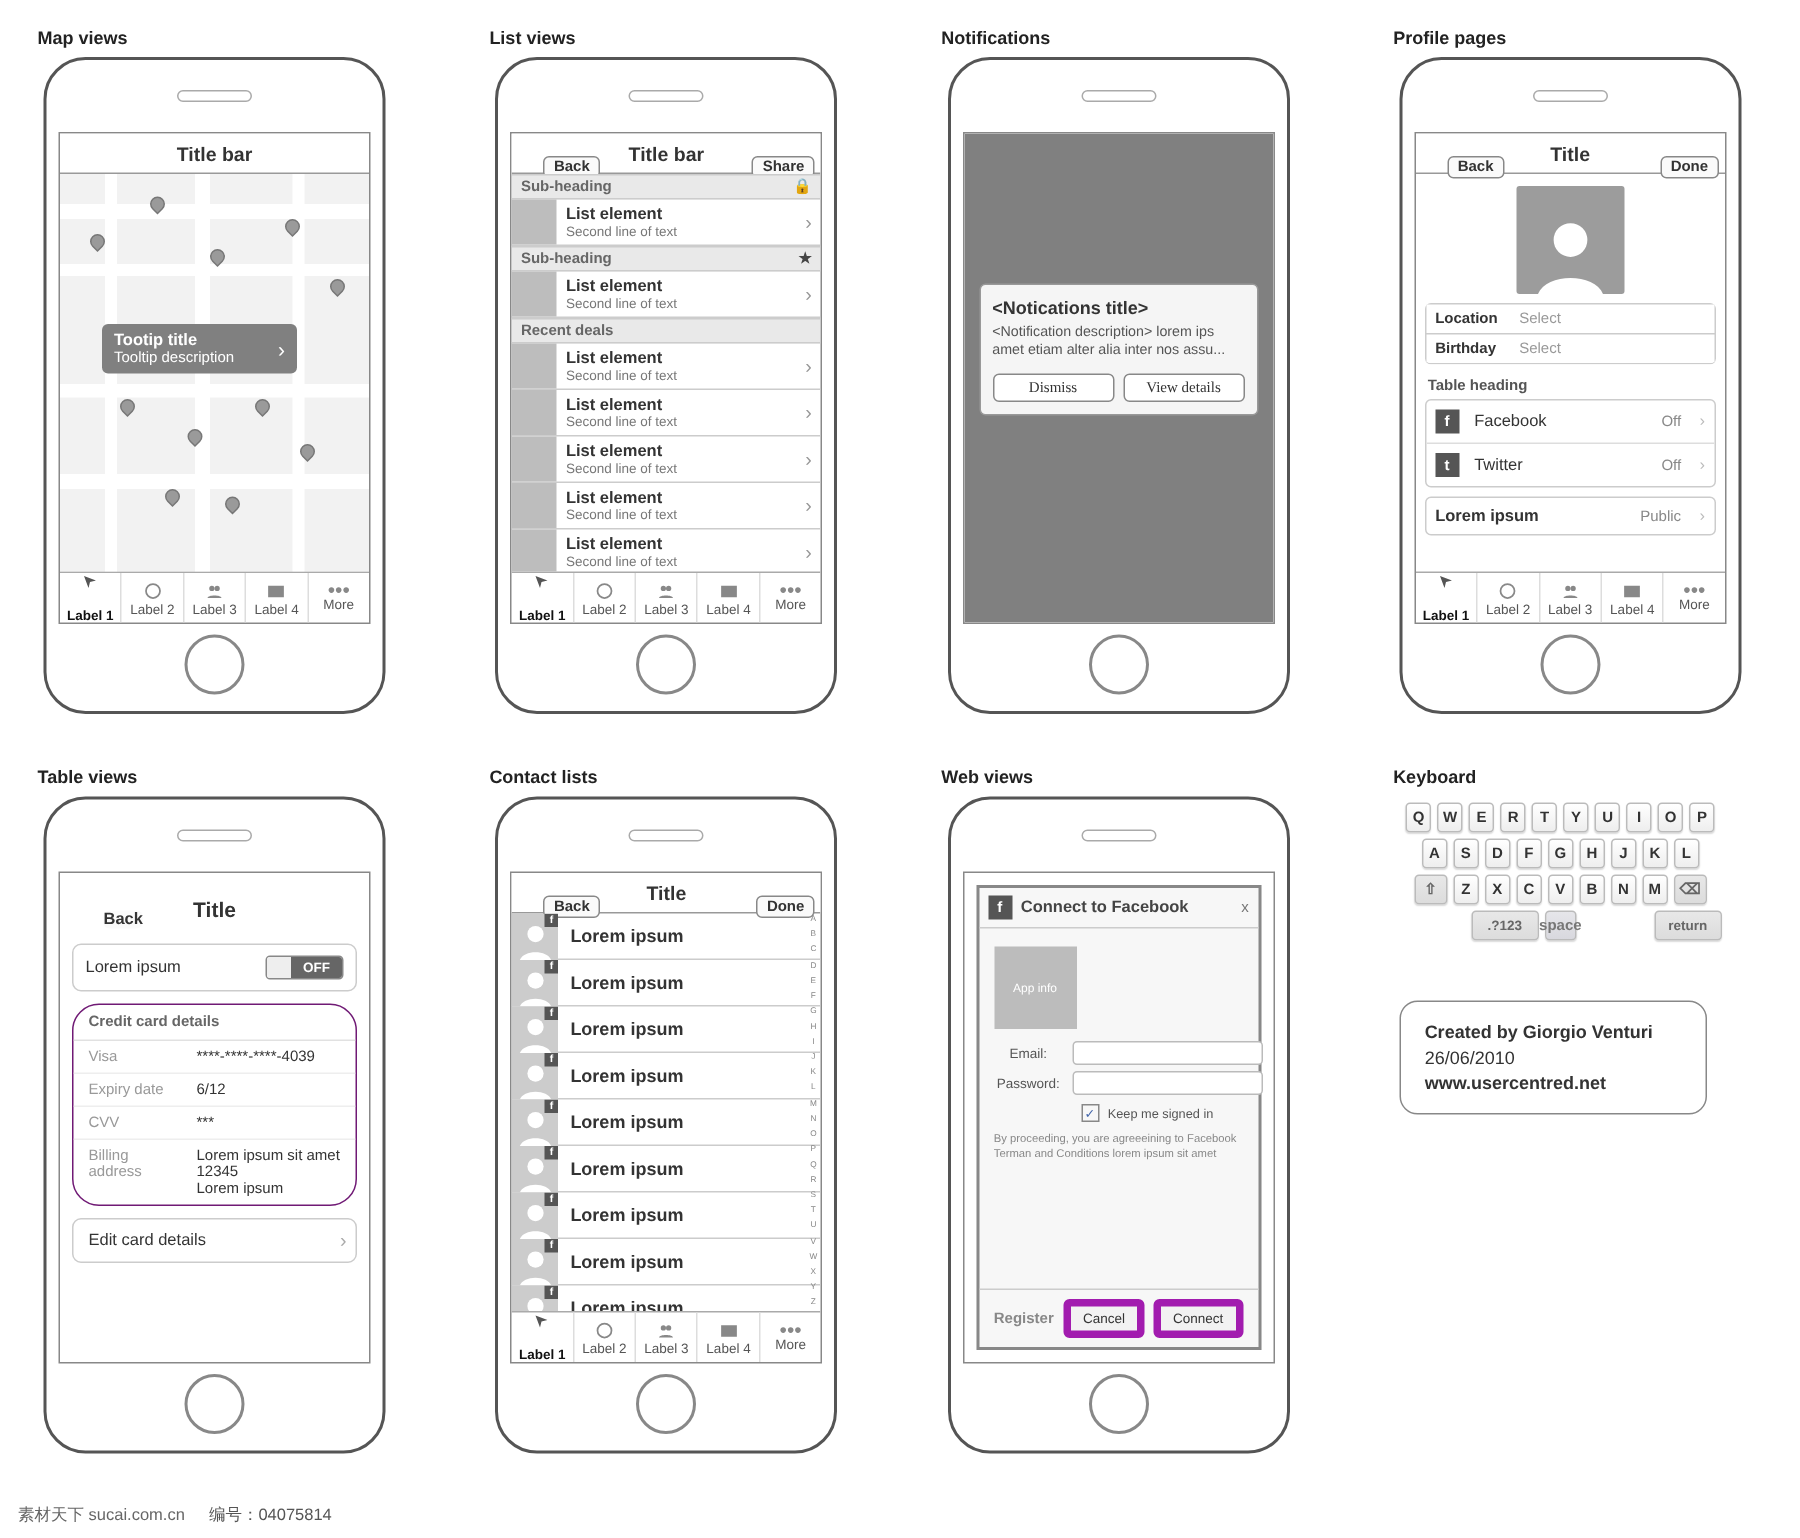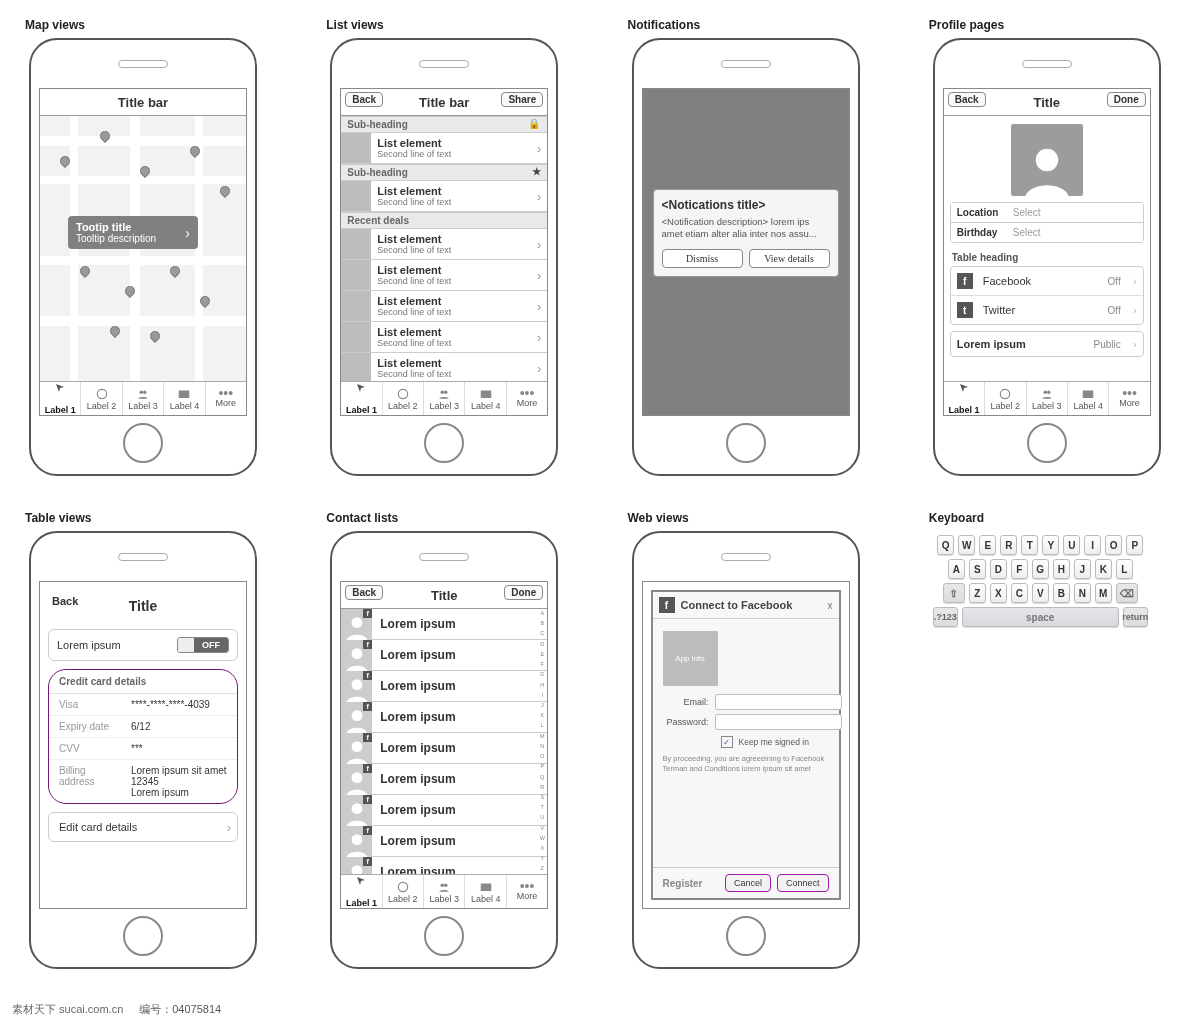--- a/index.html
+++ b/index.html
@@ -68,26 +68,27 @@
     height: 27px;
     border-bottom: 1px solid #999;
     font-weight: bold;
     font-size: 13px;
     position: relative;
     flex: 0 0 auto;
     background: #fff;
   }
   .titlebar .btn-left, .titlebar .btn-right {
     position: absolute;
-    top: 3px;
+    top: 15px;
     font-size: 10px;
     border: 1px solid #888;
     border-radius: 4px;
     padding: 1px 6px;
     background: #fafafa;
+    margin-left: 17px;
   }
   .btn-left { left: 4px; }
   .btn-right { right: 4px; }
   .content { flex: 1 1 auto; position: relative; overflow: hidden; }
   .tabbar {
     display: flex;
     border-top: 1px solid #aaa;
     height: 34px;
     flex: 0 0 auto;
   }
@@ -206,41 +207,41 @@
   .wvhead { display:flex; align-items:center; padding:5px 6px; border-bottom:1px solid #ccc;}
   .wvhead .sicon{ margin-right:6px;}
   .wvhead .tt { font-weight:bold; font-size:11px; color:#444;}
   .wvhead .x { margin-left:auto; color:#777; font-size:10px;}
   .wvbody { padding:6px 10px; font-size:8.5px; color:#555; }
   .wvapp { background:#bcbcbc; width:55px; height:55px; display:flex;align-items:center;justify-content:center; font-size:8px; color:#fff;}
   .wvnotes { display:flex; gap:8px; margin:6px 0 8px;}
   .wvnotelist div{ font-size:8px; color:#555; margin:2px 0; position:relative; padding-left:16px;}
   .wvnotelist div::before{ content:"←"; position:absolute; left:0; color:#999;}
   .wvfld { display:flex; align-items:center; margin:4px 0; font-size:9px;}
-  .wvfld label{ flex:0 0 52px; text-align:right; padding-right:6px; color:#555;}
+  .wvfld label{ flex:0 0 52px; text-align:center; padding-right:6px; color:#555;}
   .wvfld input{ flex:1; border:1px solid #bbb; border-radius:3px; height:16px; font-size:9px; padding:0 4px;}
   .chkrow{ display:flex; align-items:center; gap:6px; margin:6px 0 6px 58px; font-size:8.5px; color:#555;}
   .chkrow .cb{ width:12px; height:12px; border:1px solid #888; display:flex;align-items:center;justify-content:center; color:#4466aa;}
   .disc{ font-size:7.5px; color:#888; margin-bottom:8px; line-height:1.3;}
   .wvfoot{ margin-top:auto; display:flex; align-items:center; padding:6px 10px; border-top:1px solid #ccc;}
   .wvfoot .reg{ font-size:10px; color:#888; font-weight:bold;}
   .wvfoot .btns{ margin-left:auto; display:flex; gap:6px;}
-  .wvfoot .btns div{ border:1px solid #a21caf; border-radius:4px; padding:3px 8px; font-size:9px; background:#f2f2f2;}
+  .wvfoot .btns div{ border:5px solid #a21caf; border-radius:4px; padding:3px 8px; font-size:9px; background:#f2f2f2;}
 
   
   .kb { margin-top:10px; margin-left:4px; width:215px;}
   .kbrow { display:flex; gap:4px; justify-content:center; margin-bottom:4px;}
   .key {
     width:17px; height:20px; border:1px solid #bbb; border-radius:3px;
     background:linear-gradient(#fff,#eee);
     display:flex;align-items:center;justify-content:center;
     font-size:10px; font-weight:bold; color:#333;
     box-shadow:0 1px 1px rgba(0,0,0,.15);
   }
-  .key.wide{ width:25px; background:linear-gradient(#e8e8e8,#dcdcdc); color:#666; font-size:9px;}
+  .key.wide{ width:45px; background:linear-gradient(#e8e8e8,#dcdcdc); color:#666; font-size:9px;margin-left:48px;}
   .key.shift, .key.bksp{ width:22px; background:linear-gradient(#e8e8e8,#dcdcdc); color:#666;}
   .key.space{ flex:1; background:linear-gradient(#e6e6ea,#d8d8de); color:#777;}
 
   .credit {
     margin-top:40px; margin-left:4px;
     border:1px solid #888; border-radius:12px;
     padding:12px 16px; width:205px; font-size:12px; line-height:1.4;
   }
   .credit .l1{ font-weight:bold;}
   .credit .l3{ font-weight:bold;}
@@ -829,20 +830,25 @@
           <div class="key">N</div>
           <div class="key">M</div>
           <div class="key bksp">⌫</div>
         </div>
       <div class="kbrow">
         <div class="key wide">.?123</div>
         <div class="key space">space</div>
         <div class="key wide">return</div>
       </div>
     </div>
+    <div class="credit">
+      <div class="l1">Created by Giorgio Venturi</div>
+      <div>26/06/2010</div>
+      <div class="l3">www.usercentred.net</div>
+    </div>
   </div>
 
 </div>
 
 <div class="watermark">
   <span class="cn">素材天下  sucai.com.cn</span>
   <span class="id"><span>编号：</span><span>04075814</span></span>
 </div>
 
 </body></html>

